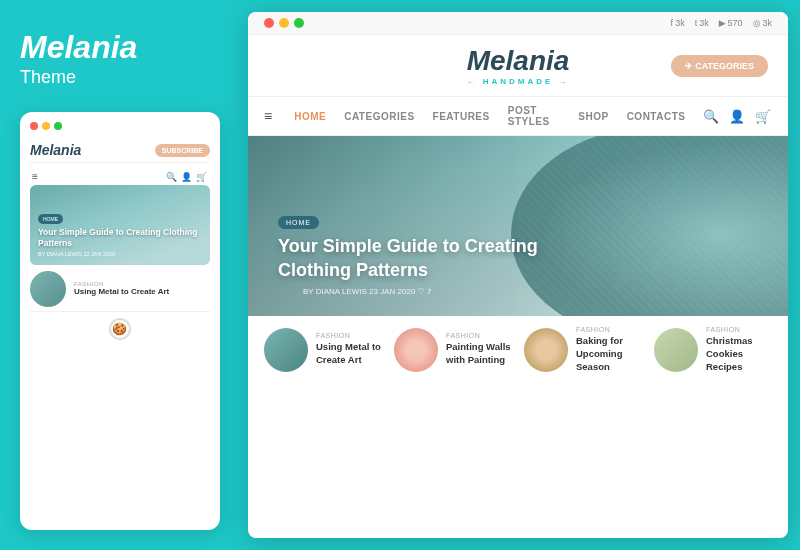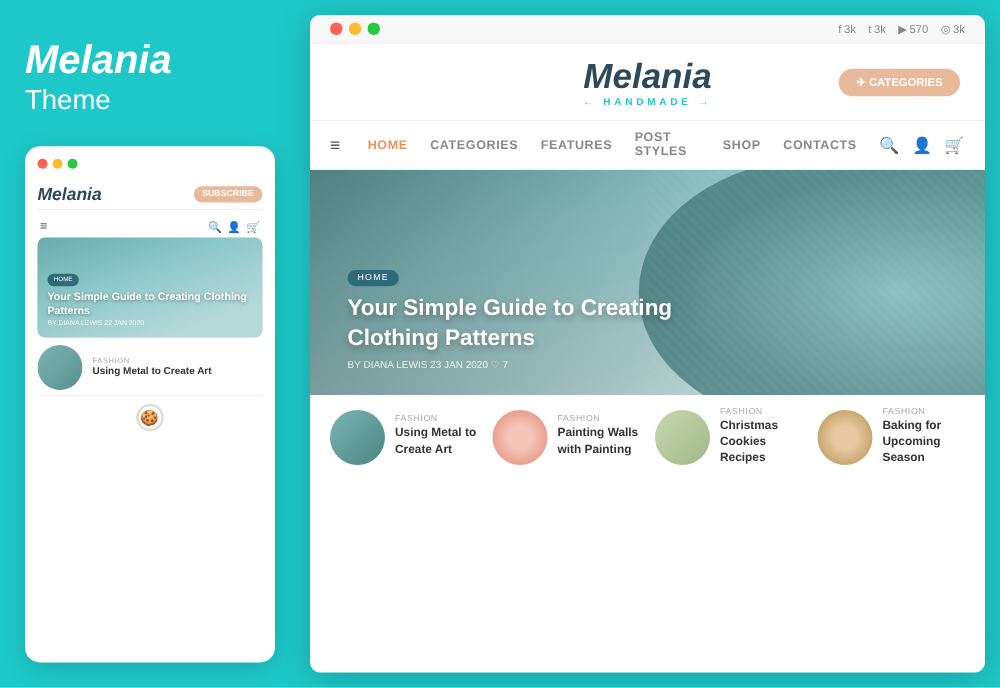--- a/index.html
+++ b/index.html
@@ -24,21 +24,21 @@
     }
     .brand-title {
       color: white;
       font-size: 32px;
       font-weight: 900;
       line-height: 1.1;
       font-style: italic;
     }
     .brand-subtitle {
       color: white;
-      font-size: 22px;
+      font-size: 18px;
       font-weight: 400;
       margin-top: 2px;
     }
     .brand-by {
       color: rgba(255,255,255,0.85);
       font-size: 13px;
       margin-top: 6px;
     }
 
     
@@ -358,20 +358,21 @@
       font-size: 18px;
       font-weight: bold;
       line-height: 1.3;
       text-shadow: 0 2px 6px rgba(0,0,0,0.3);
       max-width: 320px;
     }
     .hero-author {
       color: rgba(255,255,255,0.85);
       font-size: 8px;
       margin-top: 5px;
+      margin-left: 25px;
     }
 
     
     .desktop-posts-row {
       display: flex;
       padding: 10px 16px;
       gap: 12px;
       background: white;
     }
     .desktop-post-card {
@@ -549,29 +550,29 @@
         </div>
       </div>
       <div class="desktop-post-card">
         <div class="desktop-post-thumb thumb-2"></div>
         <div class="desktop-post-info">
           <div class="desktop-post-category">FASHION</div>
           <div class="desktop-post-title">Painting Walls with Painting</div>
         </div>
       </div>
       <div class="desktop-post-card">
+        <div class="desktop-post-thumb thumb-4"></div>
+        <div class="desktop-post-info">
+          <div class="desktop-post-category">FASHION</div>
+          <div class="desktop-post-title">Baking for Upcoming Season</div>
+        </div>
+      </div>
+      <div class="desktop-post-card">
         <div class="desktop-post-thumb thumb-3"></div>
         <div class="desktop-post-info">
           <div class="desktop-post-category">FASHION</div>
           <div class="desktop-post-title">Christmas Cookies Recipes</div>
         </div>
       </div>
-      <div class="desktop-post-card">
-        <div class="desktop-post-thumb thumb-4"></div>
-        <div class="desktop-post-info">
-          <div class="desktop-post-category">FASHION</div>
-          <div class="desktop-post-title">Baking for Upcoming Season</div>
-        </div>
-      </div>
     </div>
 
   </div>
 </div>
 
 </body></html>

